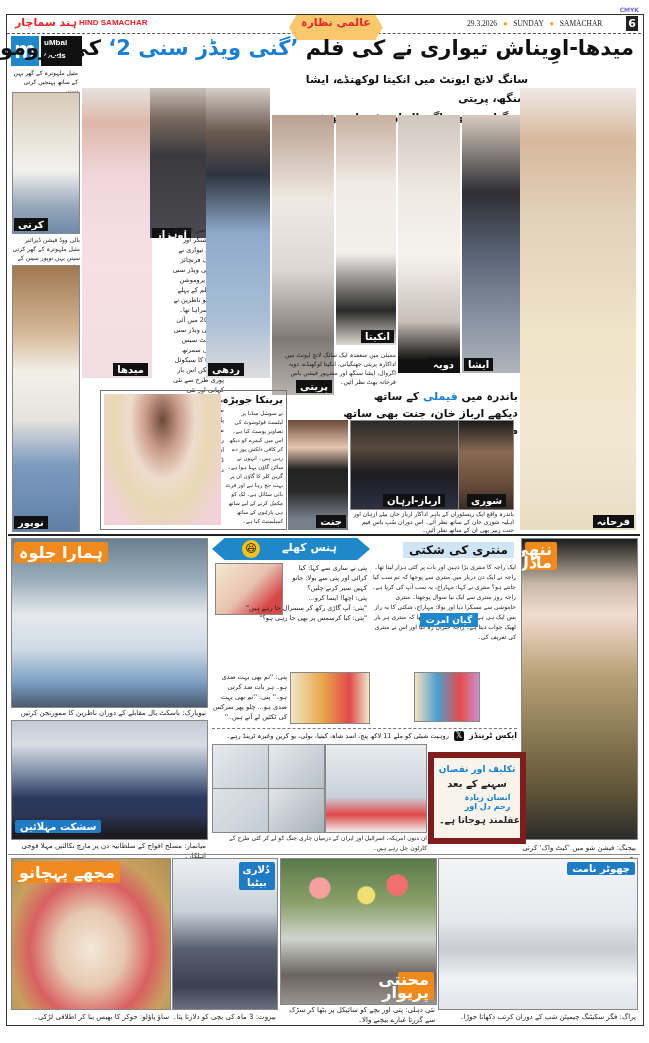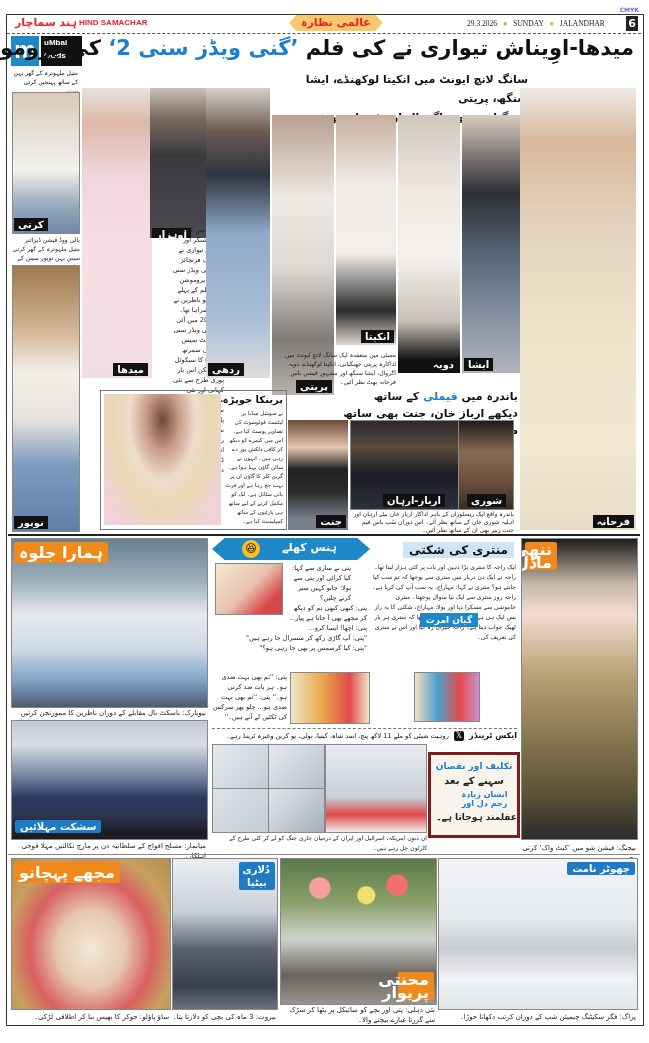--- a/index.html
+++ b/index.html
@@ -17,27 +17,27 @@
 </style>
 </head>
 <body>
 
 <div class="abs" style="right:10px;top:6px;font-size:6px;color:#6a6ad0;font-weight:bold;">CMYK</div>
 <div class="abs" style="left:6px;top:14px;width:636px;height:1010px;border:1px solid #333;"></div>
 
 <div class="abs" style="left:7px;top:15px;width:634px;height:18px;border-bottom:1px dashed #555;">
   <span class="abs" style="left:8px;top:1px;font-size:11px;font-weight:bold;color:#e8232a;direction:rtl;">ہند سماچار</span>
   <span class="abs" style="left:72px;top:3px;font-size:8px;font-weight:bold;color:#e8232a;font-family:'Liberation Sans',sans-serif;">HIND SAMACHAR</span>
-  <span class="abs" style="left:282px;top:0px;height:16px;line-height:16px;padding:0 12px;background:#f9c86c;color:#e8232a;font-size:11px;font-weight:bold;clip-path:polygon(8% 0,92% 0,100% 50%,92% 100%,8% 100%,0 50%);direction:rtl;">عالمی نظارہ</span>
+  <span class="abs" style="left:282px;top:0px;height:25px;line-height:16px;padding:0 12px;background:#f9c86c;color:#e8232a;font-size:11px;font-weight:bold;clip-path:polygon(8% 0,92% 0,100% 50%,92% 100%,8% 100%,0 50%);direction:rtl;">عالمی نظارہ</span>
   <span class="abs" style="left:460px;top:4px;font-size:7.5px;font-family:'Liberation Serif',serif;color:#222;white-space:nowrap;">
     <span>29.3.2026</span>
     <span style="color:#f0a020;margin:0 4px;">●</span>
     <span>SUNDAY</span>
     <span style="color:#f0a020;margin:0 4px;">●</span>
-    <span>JALANDHAR</span>
+    <span>SAMACHAR</span>
   </span>
   <span class="abs" style="right:3px;top:1px;width:12px;height:15px;background:#222;color:#fff;font-size:11px;font-weight:bold;text-align:center;line-height:15px;">6</span>
 </div>
 
 <div class="abs" style="left:11px;top:36px;width:68px;height:30px;">
   <span class="abs" style="left:0;top:0;width:28px;height:30px;background:#1e88c8;color:#fff;font-size:24px;font-weight:bold;text-align:center;line-height:28px;font-family:'Liberation Sans',sans-serif;">m</span>
   <span class="abs" style="left:30px;top:0;width:38px;height:30px;background:#111;color:#fff;font-size:8px;font-weight:bold;line-height:13px;padding-left:3px;font-family:'Liberation Sans',sans-serif;">
     <span>uMbai</span><br>
     <span>OOds</span>
   </span>
@@ -134,22 +134,21 @@
   <div class="tag-blue" style="left:3px;bottom:6px;">سشکت مہلائیں</div>
 </div>
 <div class="cap" style="left:11px;top:841px;width:195px;">میانمار: مسلح افواج کے سلطانیہ دن پر مارچ نکالتیں مہلا فوجی اہلکار۔</div>
 
 <div class="abs" style="left:212px;top:538px;width:158px;height:22px;background:#1e88c8;clip-path:polygon(8% 0,92% 0,100% 50%,92% 100%,8% 100%,0 50%);">
   <span class="abs" style="left:30px;top:2px;width:18px;height:18px;border-radius:50%;background:#f9c21a;font-size:11px;text-align:center;line-height:18px;">😆</span>
   <span class="abs" style="left:70px;top:3px;color:#fff;font-size:11px;font-weight:bold;direction:rtl;">ہنس کھلے</span>
 </div>
 <div class="photo" style="left:215px;top:563px;width:66px;height:50px;background:linear-gradient(135deg,#f4ead2 0%,#e8c0b0 50%,#d64848 80%);"></div>
 <div class="abs" style="left:215px;top:563px;width:152px;">
-  <div class="body7" style="margin-right:16px;padding-left:74px;">پتی نے ساری سے کہا: کیا کرائی اور پتی سے بولا: جانو کہیں سیر کرنے چلیں؟</div>
-  <div class="body7" style="padding-left:70px;">پتی: کبھی کبھی تم کو دیکھ کر مجھے بھی آ جاتا ہے پیار...</div>
+  <div class="body7" style="margin-right:0;padding-left:74px;">پتی نے ساری سے کہا: کیا کرائی اور پتی سے بولا: جانو کہیں سیر کرنے چلیں؟</div>
   <div class="body7">پتی: اچھا! ایسا کرو...</div>
   <div class="body7">"پتی: آپ گاڑی رکھ کر سسرال جا رہے ہیں"</div>
   <div class="body7">"پتی: کیا کرسمس پر بھی جا رہی ہو؟"</div>
 </div>
 <div class="photo" style="left:290px;top:672px;width:78px;height:50px;background:linear-gradient(90deg,#f0e6c8 0%,#e9a84a 40%,#e04a4a 75%,#f0e6c8 100%);"></div>
 <div class="body7" style="position:absolute;left:213px;top:672px;width:74px;">پتی: ''تم بھی بہت ضدی ہو۔ ہر بات ضد کرتی ہو۔'' پتی: ''تم بھی بہت ضدی ہو... چلو پھر سرکس کی ٹکٹیں لے آتے ہیں۔''</div>
 
 <div class="abs" style="left:403px;top:542px;padding:1px 6px;background:#cfe4f4;font-size:12px;font-weight:bold;direction:rtl;">منتری کی شکتی</div>
 <div class="body7" style="position:absolute;left:372px;top:562px;width:144px;font-size:6px;line-height:10px;max-height:160px;overflow:hidden;">ایک راجہ کا منتری بڑا ذہین اور بات پر کئی ہزار لیتا تھا۔ راجہ نے ایک دن دربار میں منتری سے پوچھا کہ تم سب کیا جانتے ہو؟ منتری نے کہا: مہاراج، یہ سب آپ کی کرپا ہے۔ راجہ روز منتری سے ایک نیا سوال پوچھتا۔ منتری خاموشی سے مسکرا دیا اور بولا: مہاراج، شکتی کا یہ راز بس ایک ہی ہے... ایک دن راجہ نے دیکھا کہ منتری ہر بار ٹھیک جواب دیتا ہے۔ راجہ حیران رہ گیا اور اس نے منتری کی تعریف کی۔</div>
 <div class="abs" style="left:420px;top:613px;width:58px;height:14px;background:#1e88c8;color:#fff;font-size:9px;font-weight:bold;text-align:center;line-height:14px;border-radius:0;direction:rtl;">گیان امرت</div>
@@ -167,21 +166,21 @@
   <span>روہیت شیٹی کو ملے 11 لاکھ پنچ، اسد شاہ، کیتیا، بولی، یو کرین وغیرہ ٹرینڈ رہے۔</span>
 </div>
 
 <div class="photo" style="left:212px;top:744px;width:55px;height:43px;background:linear-gradient(135deg,#e6eaee 0%,#c4ccd4 100%);"></div>
 <div class="photo" style="left:268px;top:744px;width:55px;height:43px;background:linear-gradient(135deg,#e6eaee 0%,#b8c0c8 100%);"></div>
 <div class="photo" style="left:212px;top:788px;width:55px;height:43px;background:linear-gradient(135deg,#dde2e6 0%,#c4ccd4 100%);"></div>
 <div class="photo" style="left:268px;top:788px;width:55px;height:43px;background:linear-gradient(135deg,#e2e6ea 0%,#a8b0b8 100%);"></div>
 <div class="photo" style="left:325px;top:744px;width:100px;height:87px;background:linear-gradient(180deg,#e8ecf0 0%,#c8d0d8 60%,#e04848 80%,#f0f0f0 100%);"></div>
 <div class="cap" style="left:212px;top:833px;width:215px;font-size:6px;">ان دنوں امریکہ، اسرائیل اور ایران کے درمیان جاری جنگ کو لے کر کئی طرح کے کارٹون چل رہے ہیں۔</div>
 
-<div class="abs" style="left:428px;top:752px;width:86px;height:80px;border:3px solid #7f1d1d;background:#f8f4ec;direction:rtl;text-align:center;font-weight:bold;">
+<div class="abs" style="left:428px;top:752px;width:86px;height:80px;border:6px solid #7f1d1d;background:#f8f4ec;direction:rtl;text-align:center;font-weight:bold;">
   <div style="color:#1b7fd0;font-size:9px;margin-top:6px;">تکلیف اور نقصان</div>
   <div style="color:#222;font-size:10px;margin-top:4px;">سہنے کے بعد</div>
   <div style="color:#1b7fd0;font-size:8px;margin-top:4px;padding-left:21px;">انسان زیادہ رحم دل اور</div>
   <div style="color:#222;font-size:9px;margin-top:4px;text-align:right;">عقلمند ہوجاتا ہے۔</div>
 </div>
 
 <div class="hr" style="left:8px;top:854px;width:632px;height:1px;background:#888;"></div>
 
 <div class="photo" style="left:11px;top:858px;width:158px;height:150px;background:radial-gradient(ellipse at 50% 60%,#f4e8d8 0%,#e6c8b0 30%,#d86060 55%,#c8a060 75%,#b09050 100%);">
   <div class="tag-orange" style="left:2px;top:3px;">مجھے پہچانو</div>

